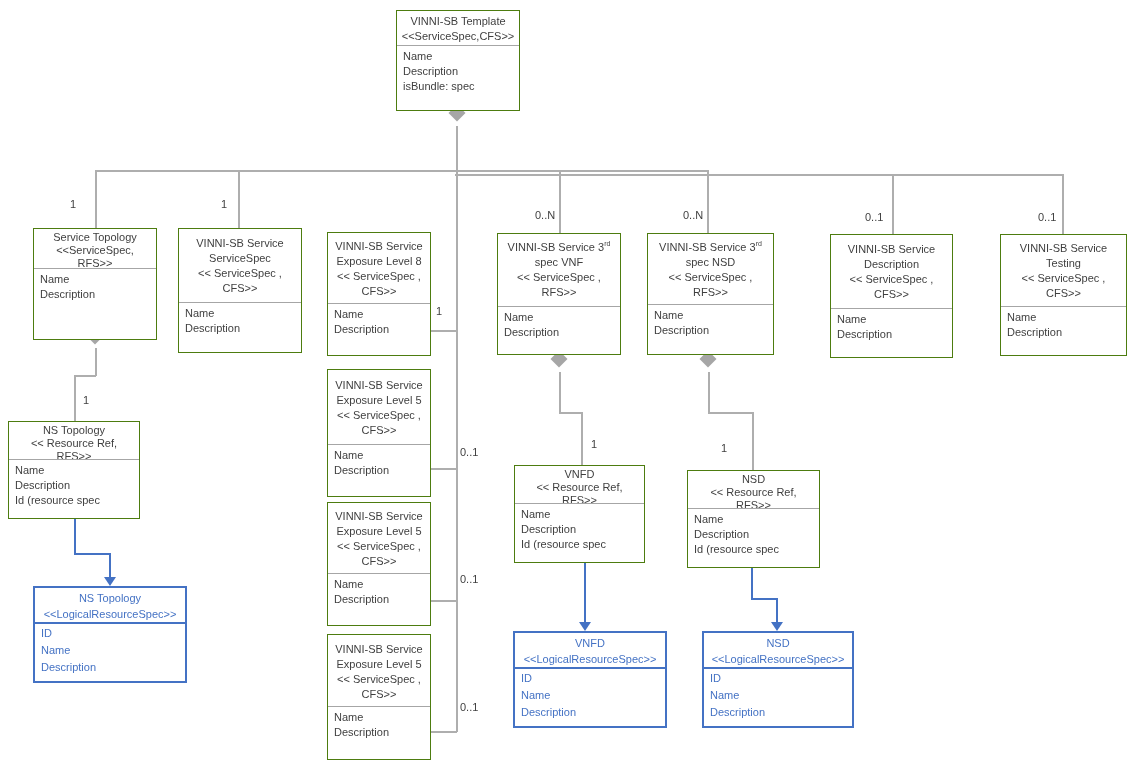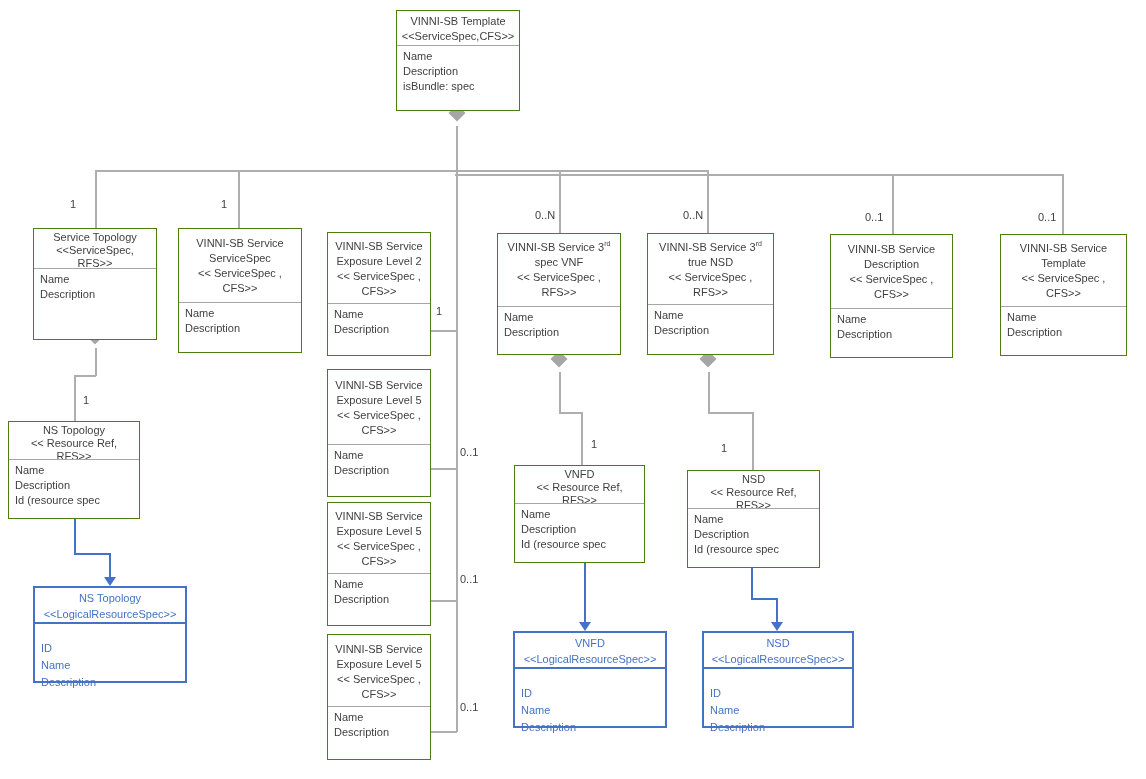--- a/index.html
+++ b/index.html
@@ -10,21 +10,21 @@
   
   .cls{position:absolute;background:#fff;border:1px solid #4d7c0f;box-sizing:border-box;}
   .ttl{box-sizing:border-box;border-bottom:1px solid #a6a6a6;text-align:center;
        line-height:15px;padding-top:5px;overflow:hidden;}
   .ttl.lh13{line-height:13px;padding-top:2px;}
   .att{padding:3px 0 0 6px;line-height:15px;text-align:left;}
   sup{font-size:7px;line-height:0;}
   
   .blue{border:2px solid #4472C4;color:#4472C4;}
   .blue .ttl{border-bottom:2px solid #4472C4;line-height:16px;padding-top:2px;}
-  .blue .att{line-height:17px;padding-top:16px;}
+  .blue .att{line-height:17px;padding-top:1px;}
   
   .hl{position:absolute;height:1.5px;background:#aeaeae;}
   .vl{position:absolute;width:1.5px;background:#aeaeae;}
   .bhl{position:absolute;height:2px;background:#4472C4;}
   .bvl{position:absolute;width:2px;background:#4472C4;}
   
   .diamond{position:absolute;width:12px;height:12px;background:#a6a6a6;transform:rotate(45deg);}
   
   .arrow{position:absolute;width:0;height:0;border-left:6px solid transparent;
          border-right:6px solid transparent;border-top:9px solid #4472C4;}
@@ -129,21 +129,21 @@
       </div>
     <div class="att">
         <div>Name</div>
         <div>Description</div>
       </div>
   </div>
 
   <div class="cls" style="left:327px;top:232px;width:104px;height:124px">
     <div class="ttl" style="height:71px;padding-top:6px">
         <div>VINNI-SB Service</div>
-        <div>Exposure Level 2</div>
+        <div>Exposure Level 8</div>
         <div>&lt;&lt; ServiceSpec ,</div>
         <div>CFS&gt;&gt;</div>
       </div>
     <div class="att">
         <div>Name</div>
         <div>Description</div>
       </div>
   </div>
 
   <div class="cls" style="left:327px;top:369px;width:104px;height:128px">
@@ -194,21 +194,21 @@
       </div>
     <div class="att">
         <div>Name</div>
         <div>Description</div>
       </div>
   </div>
 
   <div class="cls" style="left:647px;top:233px;width:127px;height:122px">
     <div class="ttl" style="height:71px;padding-top:6px">
       <div><span>VINNI-SB Service 3</span><sup>rd</sup></div>
-    <div>true NSD</div>
+    <div>spec NSD</div>
         <div>&lt;&lt; ServiceSpec ,</div>
         <div>RFS&gt;&gt;</div>
       </div>
     <div class="att">
         <div>Name</div>
         <div>Description</div>
       </div>
   </div>
 
   <div class="cls" style="left:830px;top:234px;width:123px;height:124px">
@@ -220,21 +220,21 @@
       </div>
     <div class="att">
         <div>Name</div>
         <div>Description</div>
       </div>
   </div>
 
   <div class="cls" style="left:1000px;top:234px;width:127px;height:122px">
     <div class="ttl" style="height:72px;padding-top:6px">
         <div>VINNI-SB Service</div>
-        <div>Template</div>
+        <div>Testing</div>
         <div>&lt;&lt; ServiceSpec ,</div>
         <div>CFS&gt;&gt;</div>
       </div>
     <div class="att">
         <div>Name</div>
         <div>Description</div>
       </div>
   </div>
 
   <div class="cls" style="left:8px;top:421px;width:132px;height:98px">

